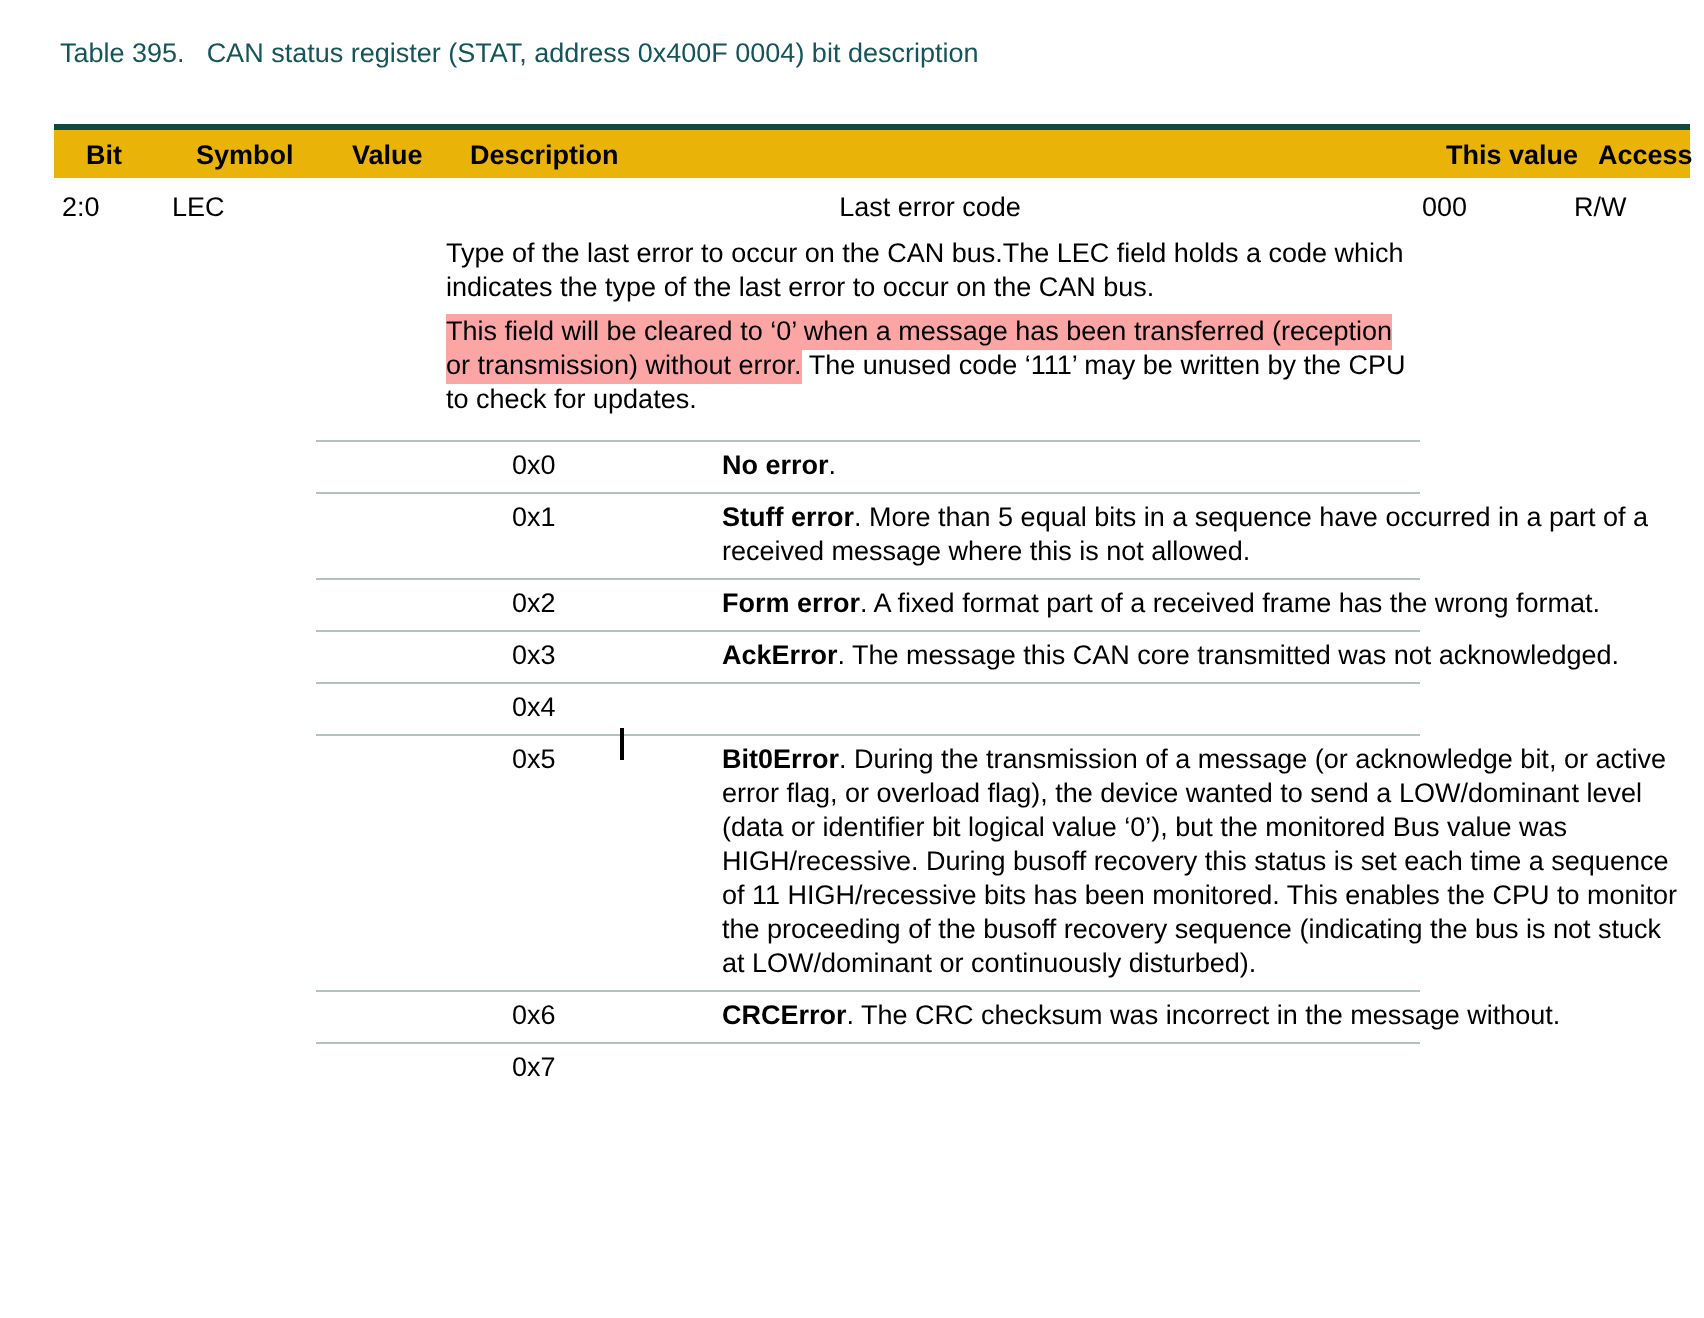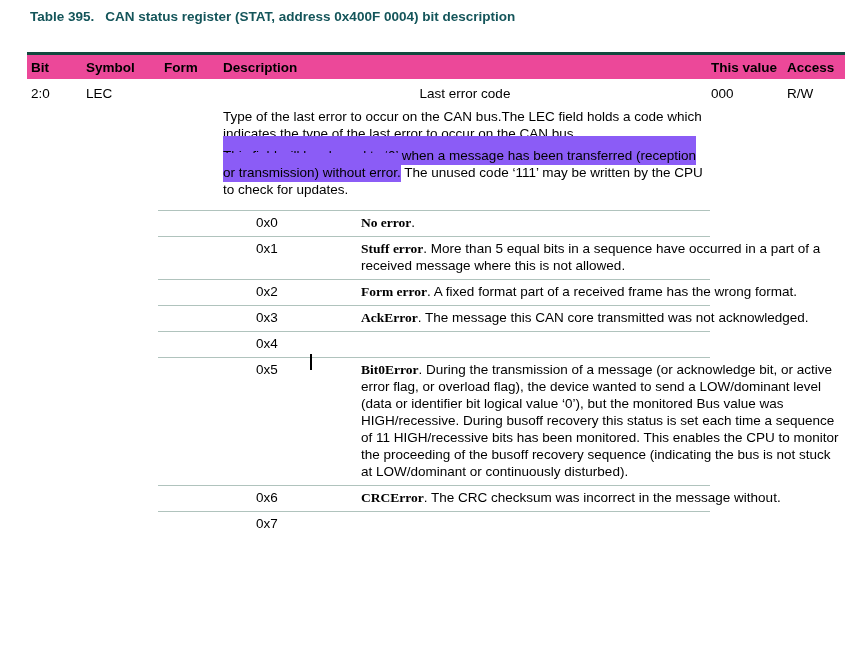--- a/index.html
+++ b/index.html
@@ -9,64 +9,64 @@
     overflow: hidden;
     font-family: "Liberation Sans", sans-serif;
     font-size: 13.5px;
     line-height: 17px;
     color: #000000;
   }
   .page { position: relative; width: 852px; height: 659px; }
 
   
   .table-title {
-    margin: 8px 0 27px 30px;
-    font-weight: bold;
+    margin: 18px 0 27px 30px;
+    font-weight: normal;
     color: #14555a;
     font-size: 13.5px;
   }
   .table-title .title-text { margin-left: 11px; }
 
   
   .reg-table {
     width: 818px;
     margin-left: 27px;
     border-top: 3px solid #12493e;
   }
   .grid-row {
     display: grid;
     grid-template-columns: 55px 78px 59px 488px 76px 62px;
   }
   .cell { padding-left: 4px; }
 
   
   .thead {
-    background: #ec4899;
-    padding: 4px 0 3px 0;
+    background: #eab308;
+    padding: 4px 0 3px 12px;
     font-weight: bold;
   }
 
   
   .main-row { padding-top: 6px; }
   .desc-top-line { margin: 0; text-align: center; }
   .desc p { margin: 6px 0 0 0; }
   .desc p.p2 { margin-top: 5px; margin-bottom: 12px; }
 
-  .hl { background: #8b5cf6; padding: 12px 0 2px 0; }
+  .hl { background: #fca5a5; padding: 1px 0 2px 0; }
 
   
   .vrow { position: relative; padding: 4px 0 5px 0; gap: 46px; }
   .vrow::before {
     content: "";
     position: absolute;
     top: 0; left: 131px;
     width: 552px;
     border-top: 1px solid #b0c3bd;
   }
-  .b { font-weight: bold; font-family: Liberation Serif, serif; }
+  .b { font-weight: bold; }
 
   
   .caret {
     position: absolute;
     left: 310px; top: 346px;
     width: 1.5px; height: 16px;
     background: #000000;
   }
 </style>
 </head>
@@ -76,21 +76,21 @@
 
   <div class="table-title">
     <span>Table 395.</span><span class="title-text">CAN status register (STAT, address 0x400F 0004) bit description</span>
   </div>
 
   <div class="reg-table">
 
     <div class="grid-row thead">
       <div class="cell">Bit</div>
       <div class="cell">Symbol</div>
-      <div class="cell">Form</div>
+      <div class="cell">Value</div>
       <div class="cell">Description</div>
       <div class="cell">This value</div>
       <div class="cell">Access</div>
     </div>
 
     <div class="grid-row main-row">
       <div class="cell">2:0</div>
       <div class="cell">LEC</div>
       <div class="cell"></div>
       <div class="cell desc">

